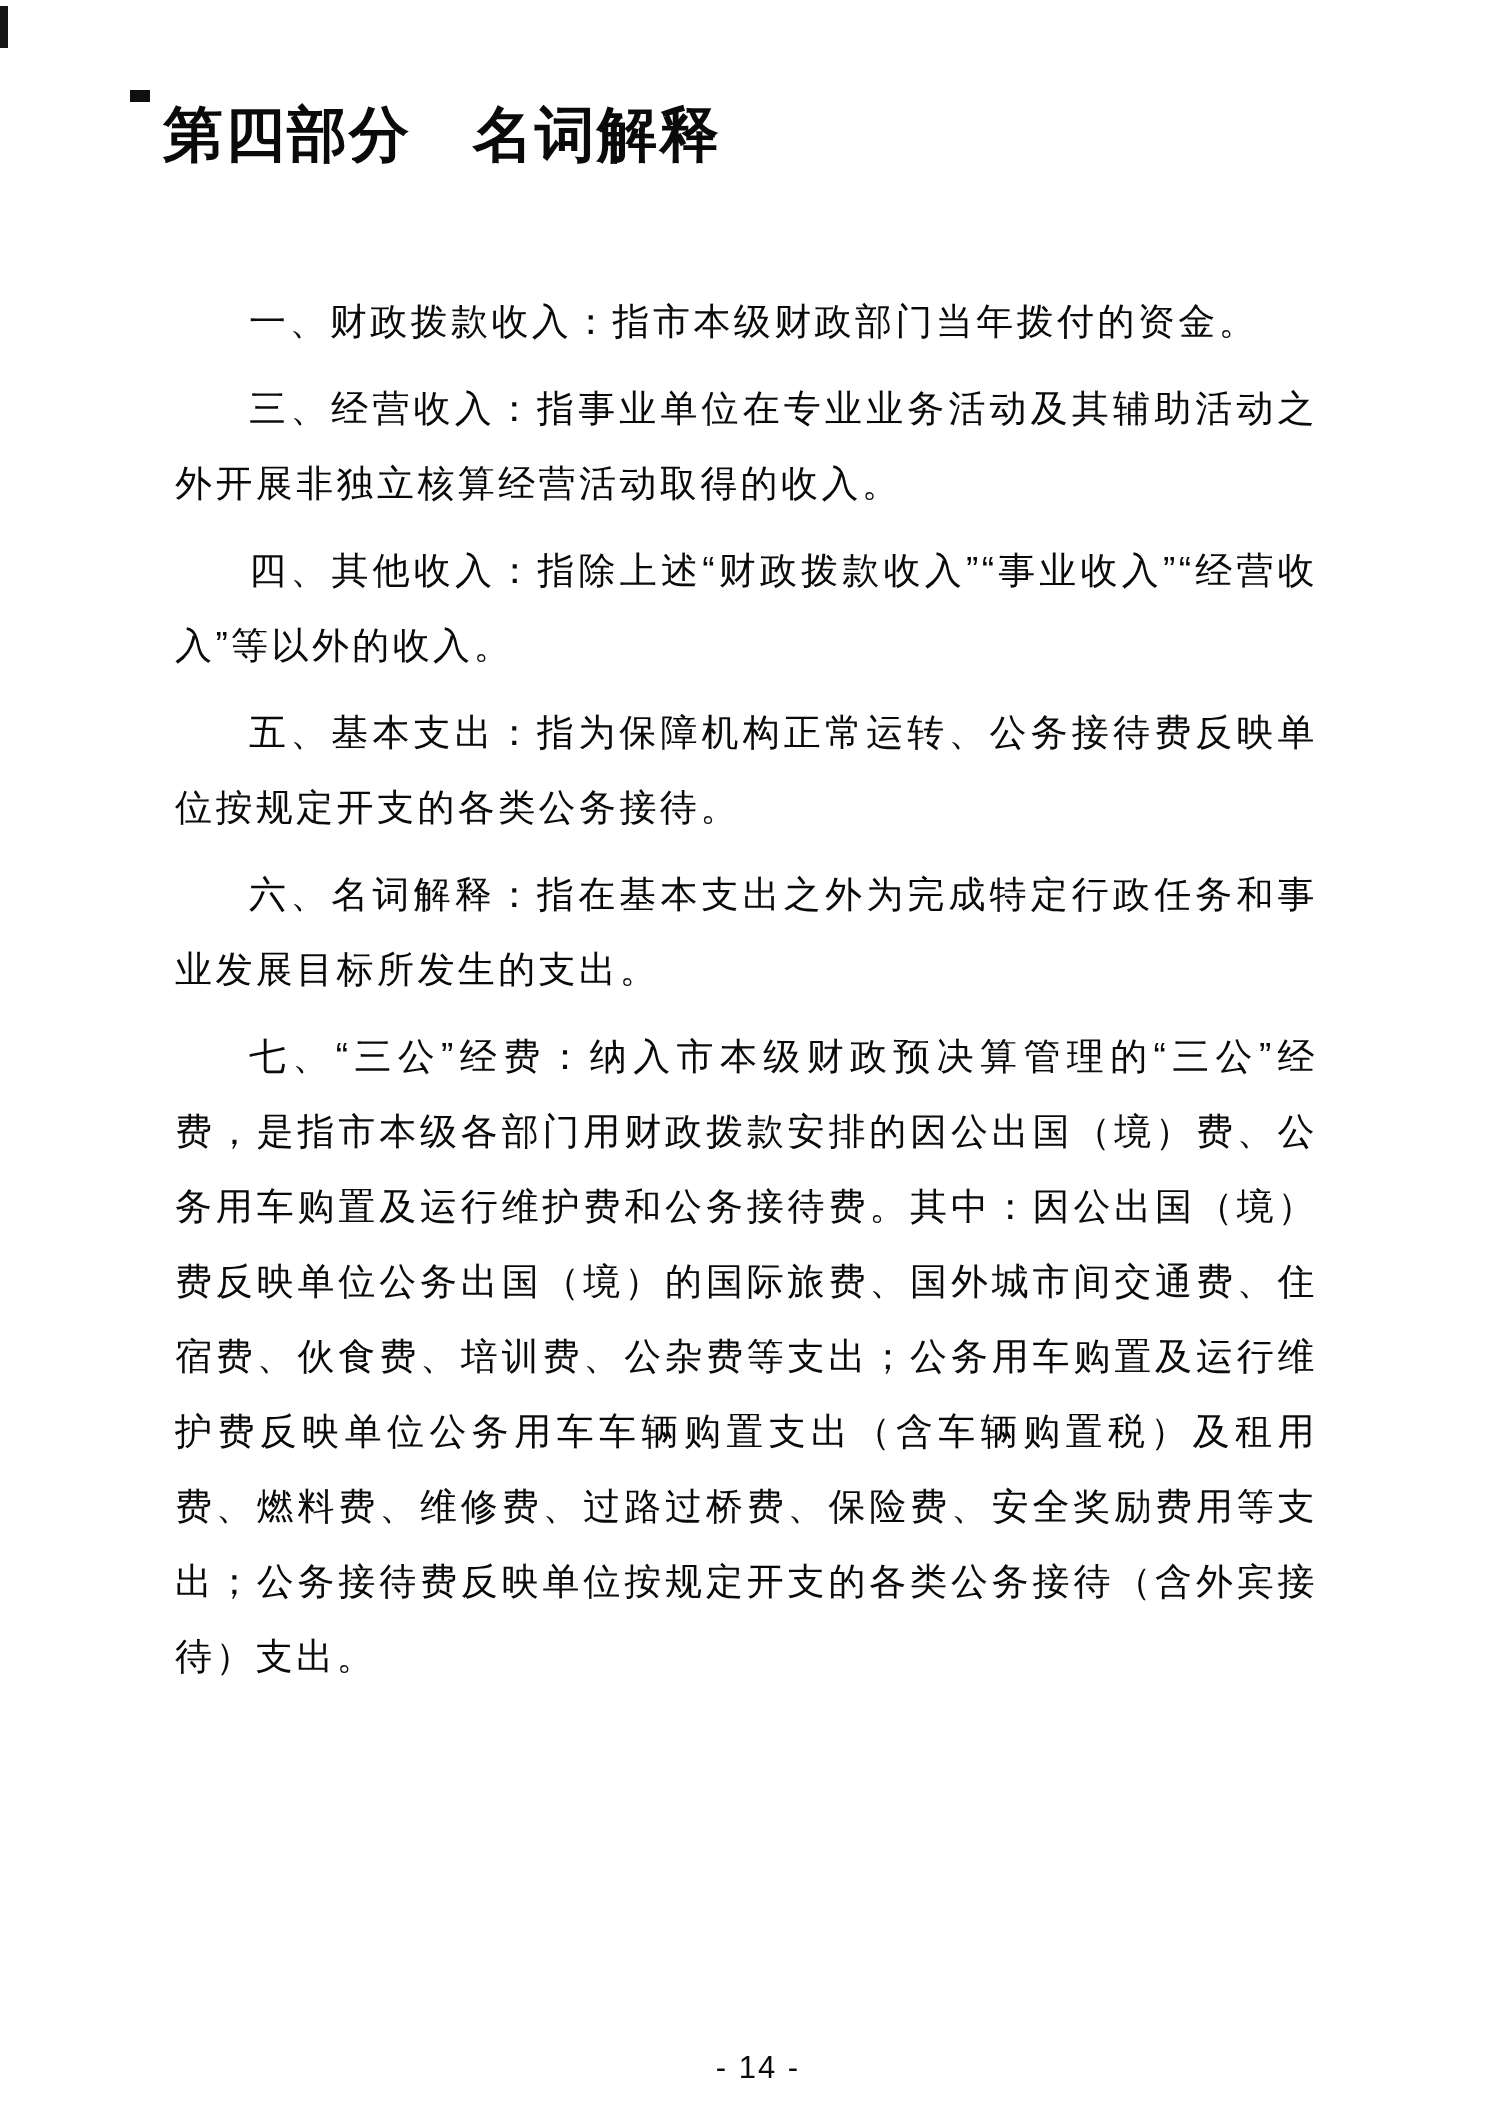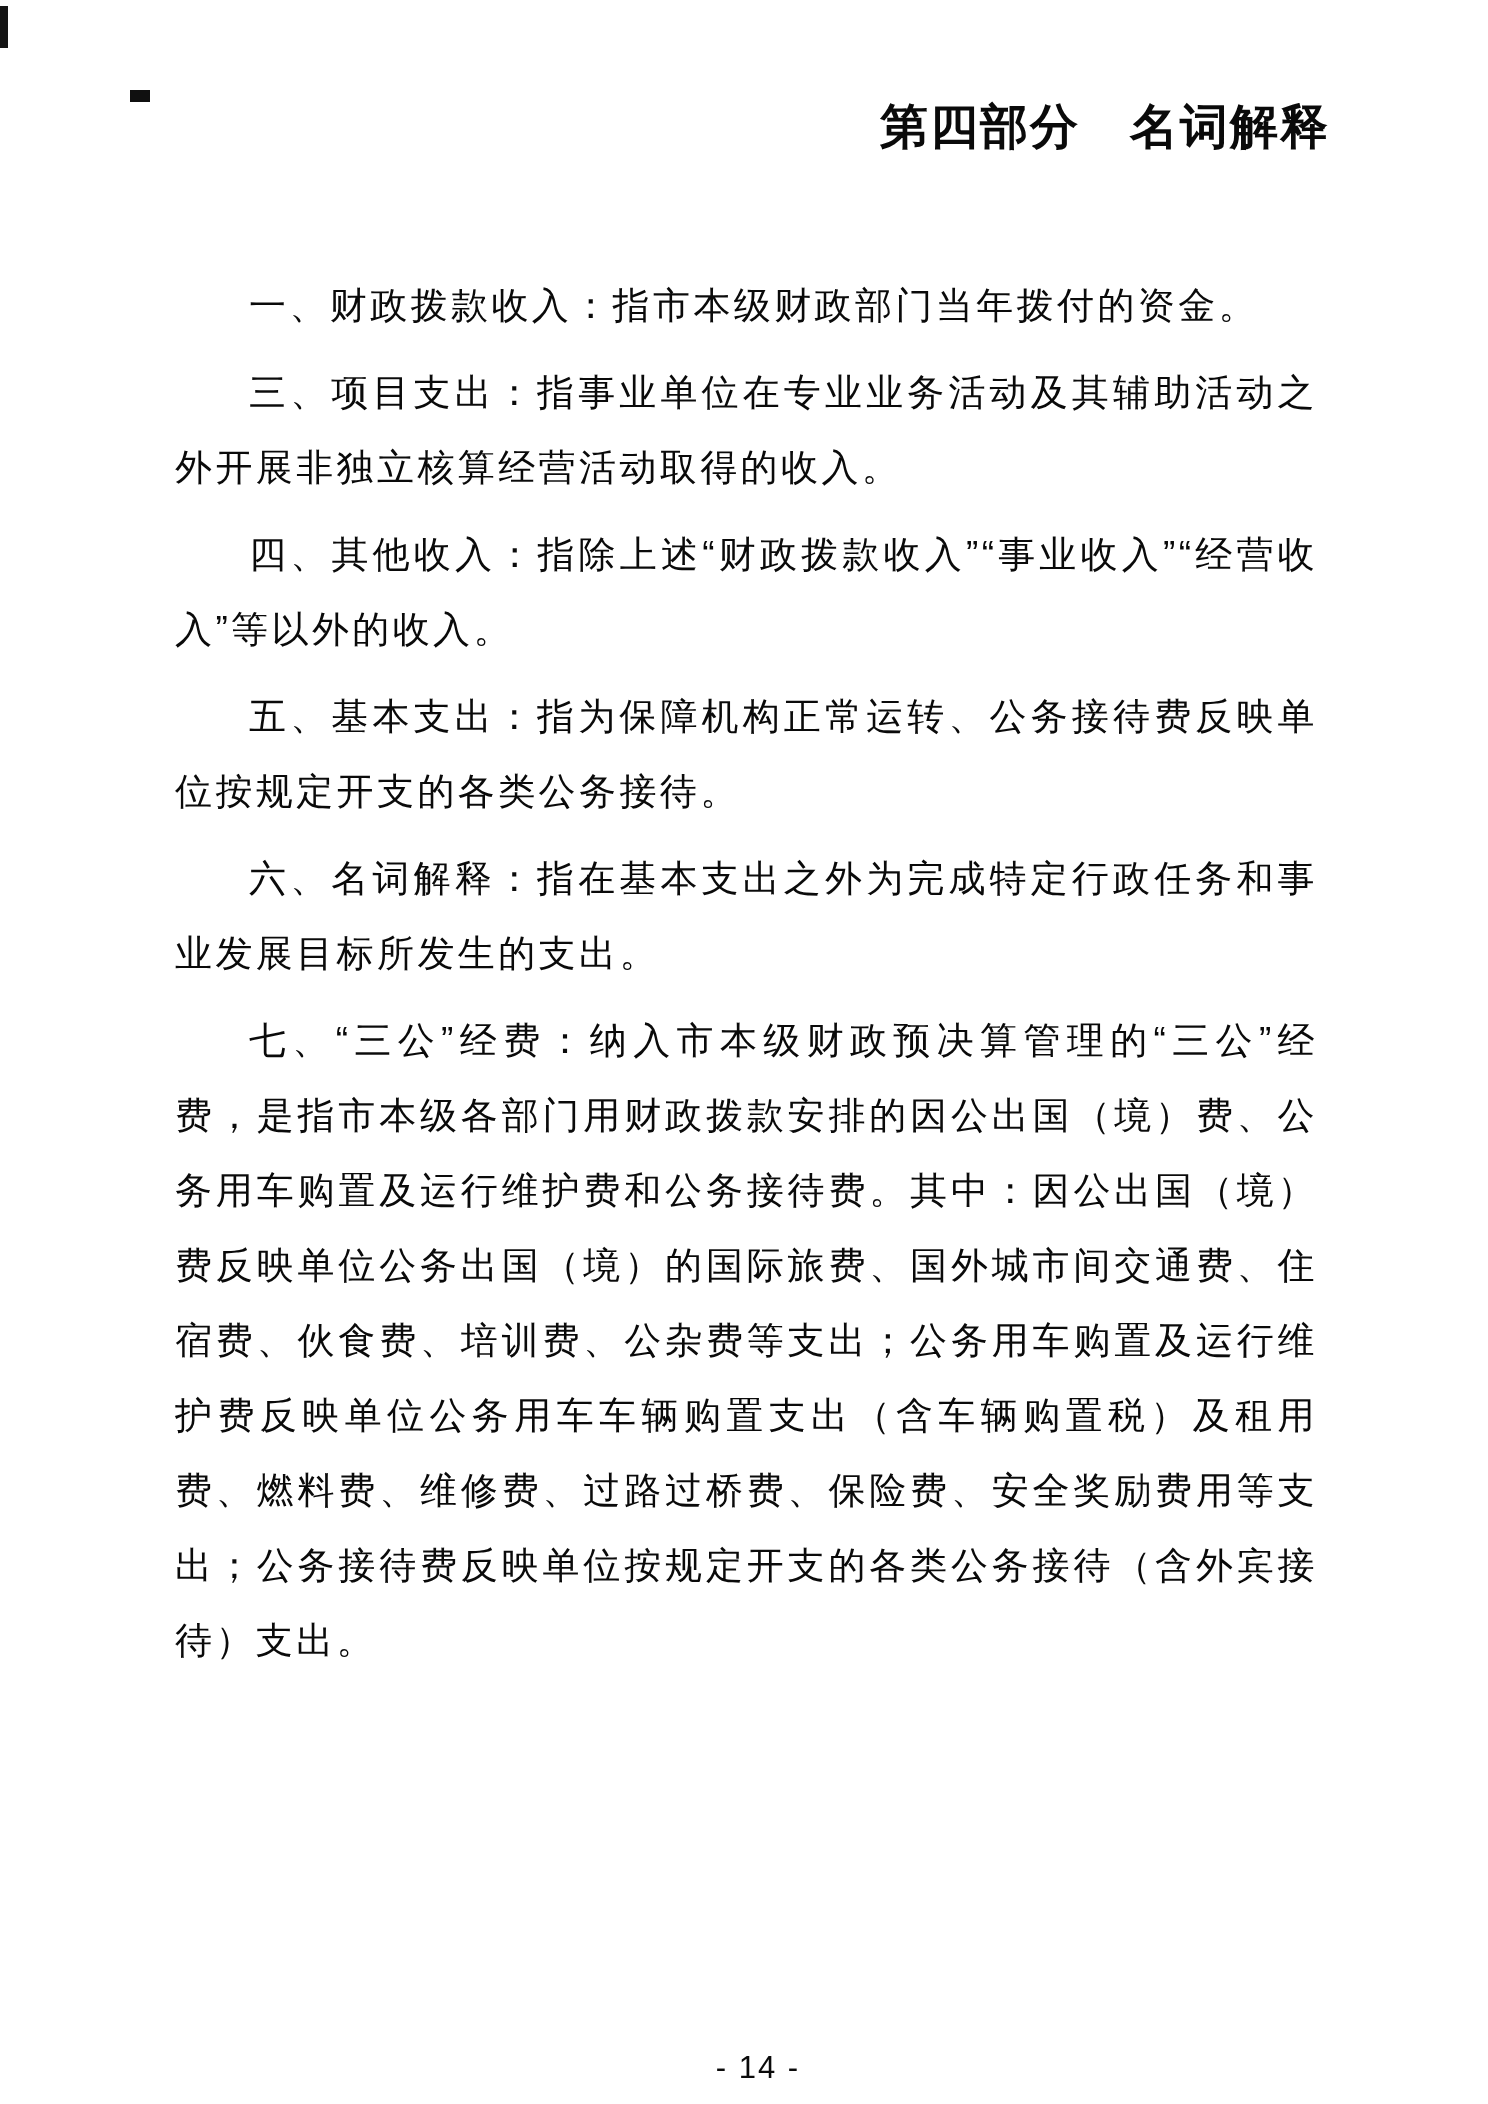--- a/index.html
+++ b/index.html
@@ -33,22 +33,22 @@
     background: #101010;
   }
   .doc {
     position: absolute;
     left: 163px;
     top: 96px;
     width: 1167px;
   }
   .doc-title {
     margin: 0 0 110px 0;
-    text-align: right;
-    font-size: 48px;
+    text-align: left;
+    font-size: 60px;
     font-weight: 700;
     letter-spacing: 2px;
     line-height: 1.3;
     color: #0a0a0a;
     white-space: pre;
   }
   .definitions p {
     margin: 12px;
     font-size: 37px;
     line-height: 75px;
@@ -75,21 +75,21 @@
 <div class="page">
 
   <div class="scan-mark-corner"></div>
   <div class="scan-mark-speck"></div>
 
   <div class="doc">
     <h1 class="doc-title">第四部分　名词解释</h1>
 
     <div class="definitions">
       <p>一、财政拨款收入：指市本级财政部门当年拨付的资金。</p>
-      <p>三、项目支出：指事业单位在专业业务活动及其辅助活动之外开展非独立核算经营活动取得的收入。</p>
+      <p>三、经营收入：指事业单位在专业业务活动及其辅助活动之外开展非独立核算经营活动取得的收入。</p>
       <p>四、其他收入：指除上述“财政拨款收入”“事业收入”“经营收入”等以外的收入。</p>
       <p>五、基本支出：指为保障机构正常运转、公务接待费反映单位按规定开支的各类公务接待。</p>
       <p>六、名词解释：指在基本支出之外为完成特定行政任务和事业发展目标所发生的支出。</p>
       <p>七、“三公”经费：纳入市本级财政预决算管理的“三公”经费，是指市本级各部门用财政拨款安排的因公出国（境）费、公务用车购置及运行维护费和公务接待费。其中：因公出国（境）费反映单位公务出国（境）的国际旅费、国外城市间交通费、住宿费、伙食费、培训费、公杂费等支出；公务用车购置及运行维护费反映单位公务用车车辆购置支出（含车辆购置税）及租用费、燃料费、维修费、过路过桥费、保险费、安全奖励费用等支出；公务接待费反映单位按规定开支的各类公务接待（含外宾接待）支出。</p>
     </div>
   </div>
 
   <div class="footer">- 14 -</div>
 
 </div>

